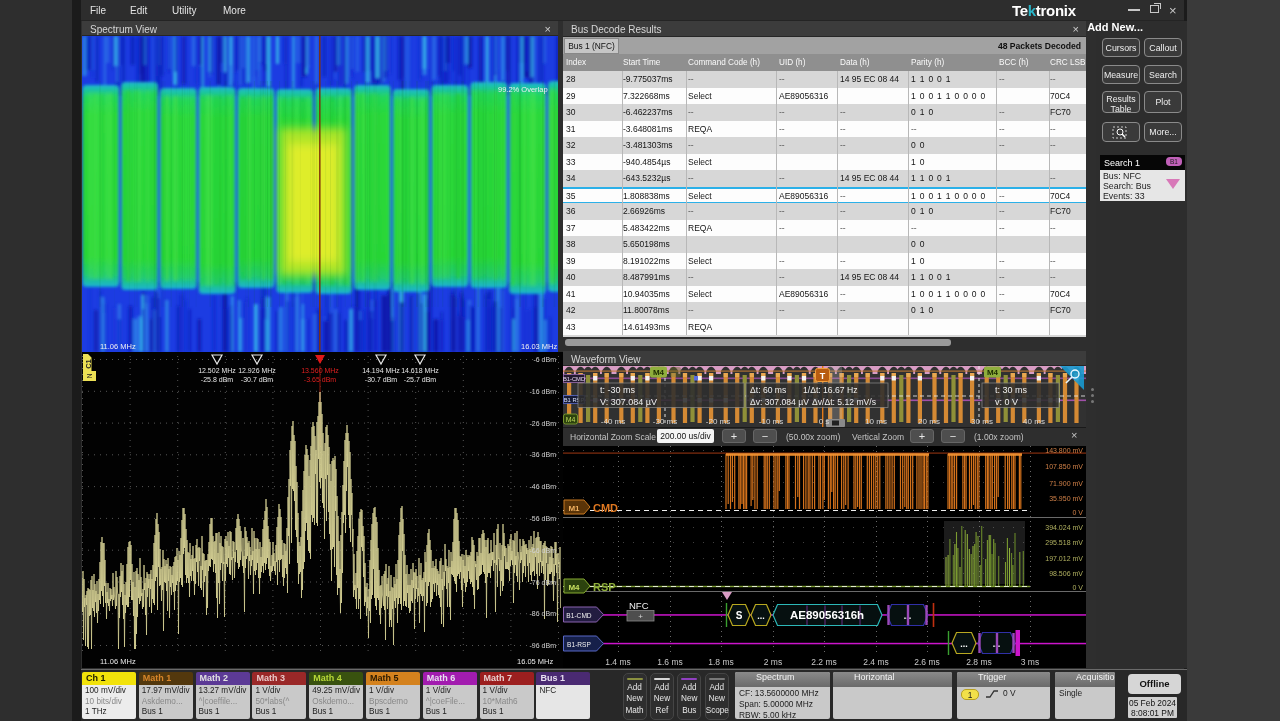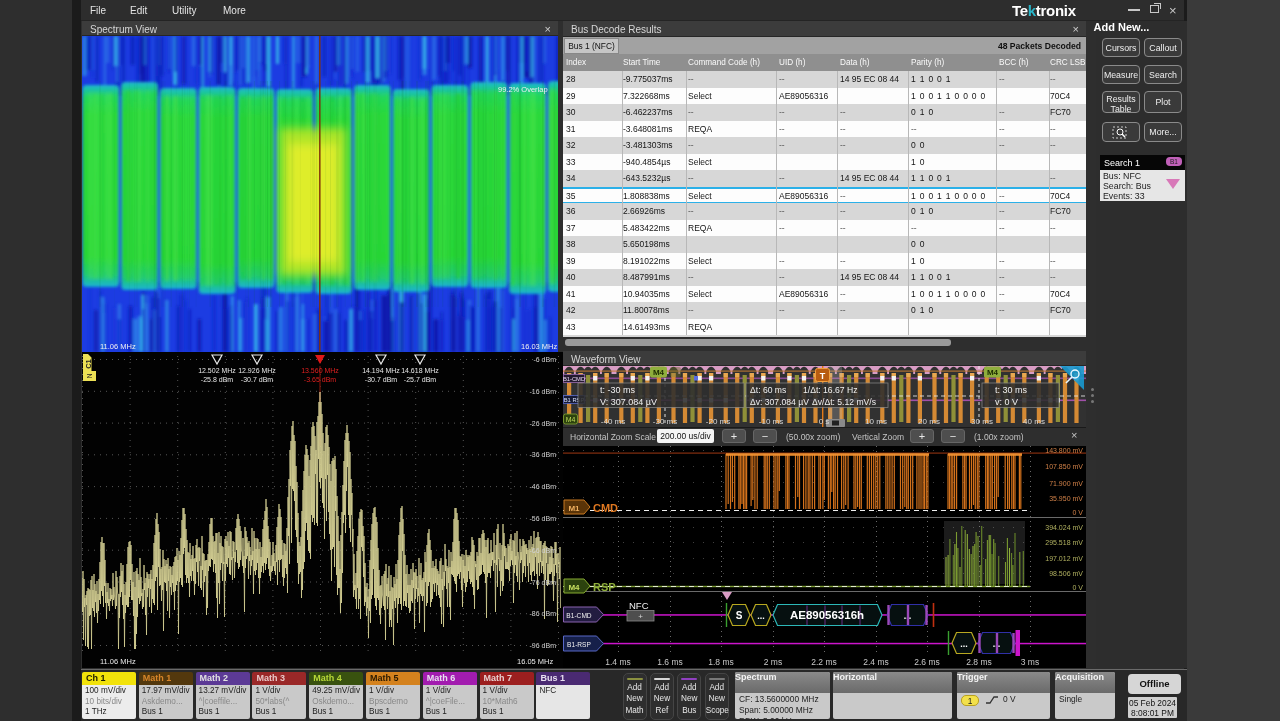--- a/index.html
+++ b/index.html
@@ -12,21 +12,21 @@
 .trow span { position:absolute; top:0; }
 .badge { position:absolute; top:672px; width:54px; height:47px; border-radius:2px; overflow:hidden; }
 .bhead { height:13px; font-size:9px; font-weight:bold; padding-left:4px; line-height:13px; }
 .bbody { height:34px; font-size:8.2px; padding-left:3px; padding-top:1px; }
 .bbody div { height:10.5px; line-height:10.5px; white-space:nowrap; overflow:hidden; }
 .addbtn { position:absolute; top:672.5px; width:24px; height:47px; background:#2e2e2e;
   border-radius:5px; border:1px solid #454545; }
 .topline { position:absolute; top:4px; left:3px; right:3px; height:2px; border-radius:1px; }
 .abtxt { position:absolute; top:8px; width:100%; text-align:center; color:#e8e8e8; font-size:8.2px; line-height:11.5px; }
 .panel2 { position:absolute; top:672px; height:47px; background:#c9c9c9; border-radius:2px; overflow:hidden; }
-.p2head { height:21px; background:linear-gradient(#8a8a8a,#6a6a6a); color:#f4f4f4; font-size:9px; font-weight:bold; padding-left:0; line-height:11px; }
+.p2head { height:15px; background:linear-gradient(#8a8a8a,#6a6a6a); color:#f4f4f4; font-size:9px; font-weight:normal; padding-left:21px; line-height:11px; }
 .p2body { font-size:8.4px; color:#222; padding:1px 4px 0 4px; }
 .p2body div { height:11.2px; line-height:11.2px; position:relative; }
 .sbtn { position:absolute; width:38px; height:19px; background:#3a3a3a; border:1px solid #8a8a8a;
   border-radius:4px; color:#f0f0f0; font-size:8.8px; text-align:center; }
 .zbtn { position:absolute; top:429px; width:24px; height:14px; background:#4e4e4e; border:1px solid #666;
   border-radius:3px; color:#e8e8e8; font-size:11px; line-height:12px; text-align:center; }
 .ztxt { position:absolute; top:432px; font-size:8.5px; color:#c4c4c4; }
 </style></head>
 <body>
 
@@ -1558,21 +1558,21 @@
 <div class="panel2" style="left:1055px;width:60px">
   <div class="p2head">Acquisition</div>
   <div class="p2body">
       <div>Single</div>
     </div>
 </div>
 <div class="abs" style="left:1128px;top:674px;width:53px;height:20px;background:#d6d6d6;border-radius:4px;font-size:9.5px;font-weight:bold;color:#111;text-align:center;line-height:20px">Offline</div>
 <div class="abs" style="left:1128px;top:697px;width:49px;height:21px;background:#d0d0d0;border-radius:1px;font-size:8.4px;color:#111;text-align:center;line-height:10px;padding-top:1px">05 Feb 2024<br>8:08:01 PM</div>
 
 <div class="abs" style="left:1096px;top:21px;width:91px;height:647px;background:#2d2d2d"></div>
-<div class="abs" style="left:1076px;top:21px;width:91px;height:14px;text-align:center;font-size:11px;font-weight:bold;color:#fff">Add New...</div>
+<div class="abs" style="left:1052px;top:21px;width:91px;height:14px;text-align:right;font-size:11px;font-weight:bold;color:#fff">Add New...</div>
 <div class="sbtn" style="left:1102px;top:38px;line-height:18px">Cursors</div>
 <div class="sbtn" style="left:1144px;top:38px;line-height:18px">Callout</div>
 <div class="sbtn" style="left:1102px;top:65px;line-height:18px">Measure</div>
 <div class="sbtn" style="left:1144px;top:65px;line-height:18px">Search</div>
 <div class="sbtn" style="left:1102px;top:91px;height:22px;line-height:10px;padding-top:2px">Results<br>Table</div>
 <div class="sbtn" style="left:1144px;top:91px;height:22px;line-height:21px">Plot</div>
 <div class="sbtn" style="left:1102px;top:122px;height:20px">
 <svg width="20" height="16" viewBox="0 0 20 16" style="margin-top:2px">
       <rect x="2" y="2" width="13" height="11" fill="none" stroke="#ccc" stroke-dasharray="2 2"></rect>
       <circle cx="9" cy="7" r="3" fill="none" stroke="#fff"></circle>

